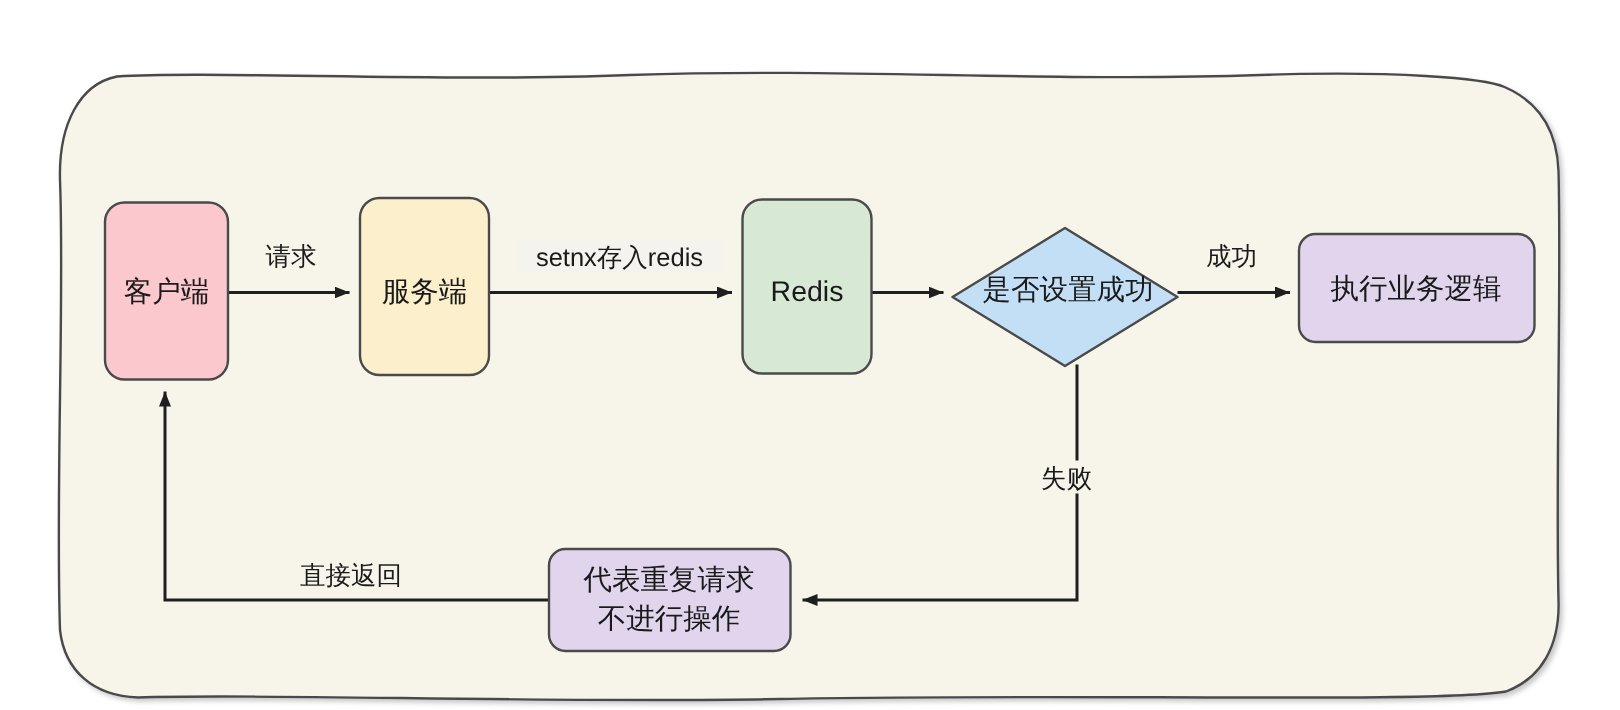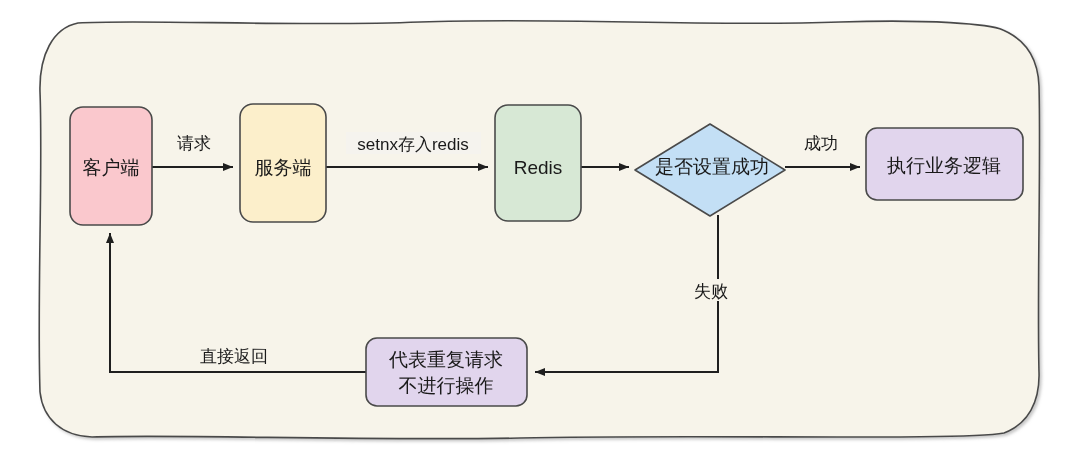--- a/index.html
+++ b/index.html
@@ -10,20 +10,21 @@
   body {
     width: 1080px;
     height: 473px;
     overflow: hidden;
     font-family: "Liberation Sans", sans-serif;
   }
   #stage {
     position: relative;
     width: 1080px;
     height: 344px;
+    margin-top: 28px;
   }
   svg.flow {
     display: block;
     width: 1080px;
     height: 473px;
   }
   .node-label {
     font-family: "Liberation Sans", sans-serif;
     font-size: 19px;
     fill: #1a1a1a;

